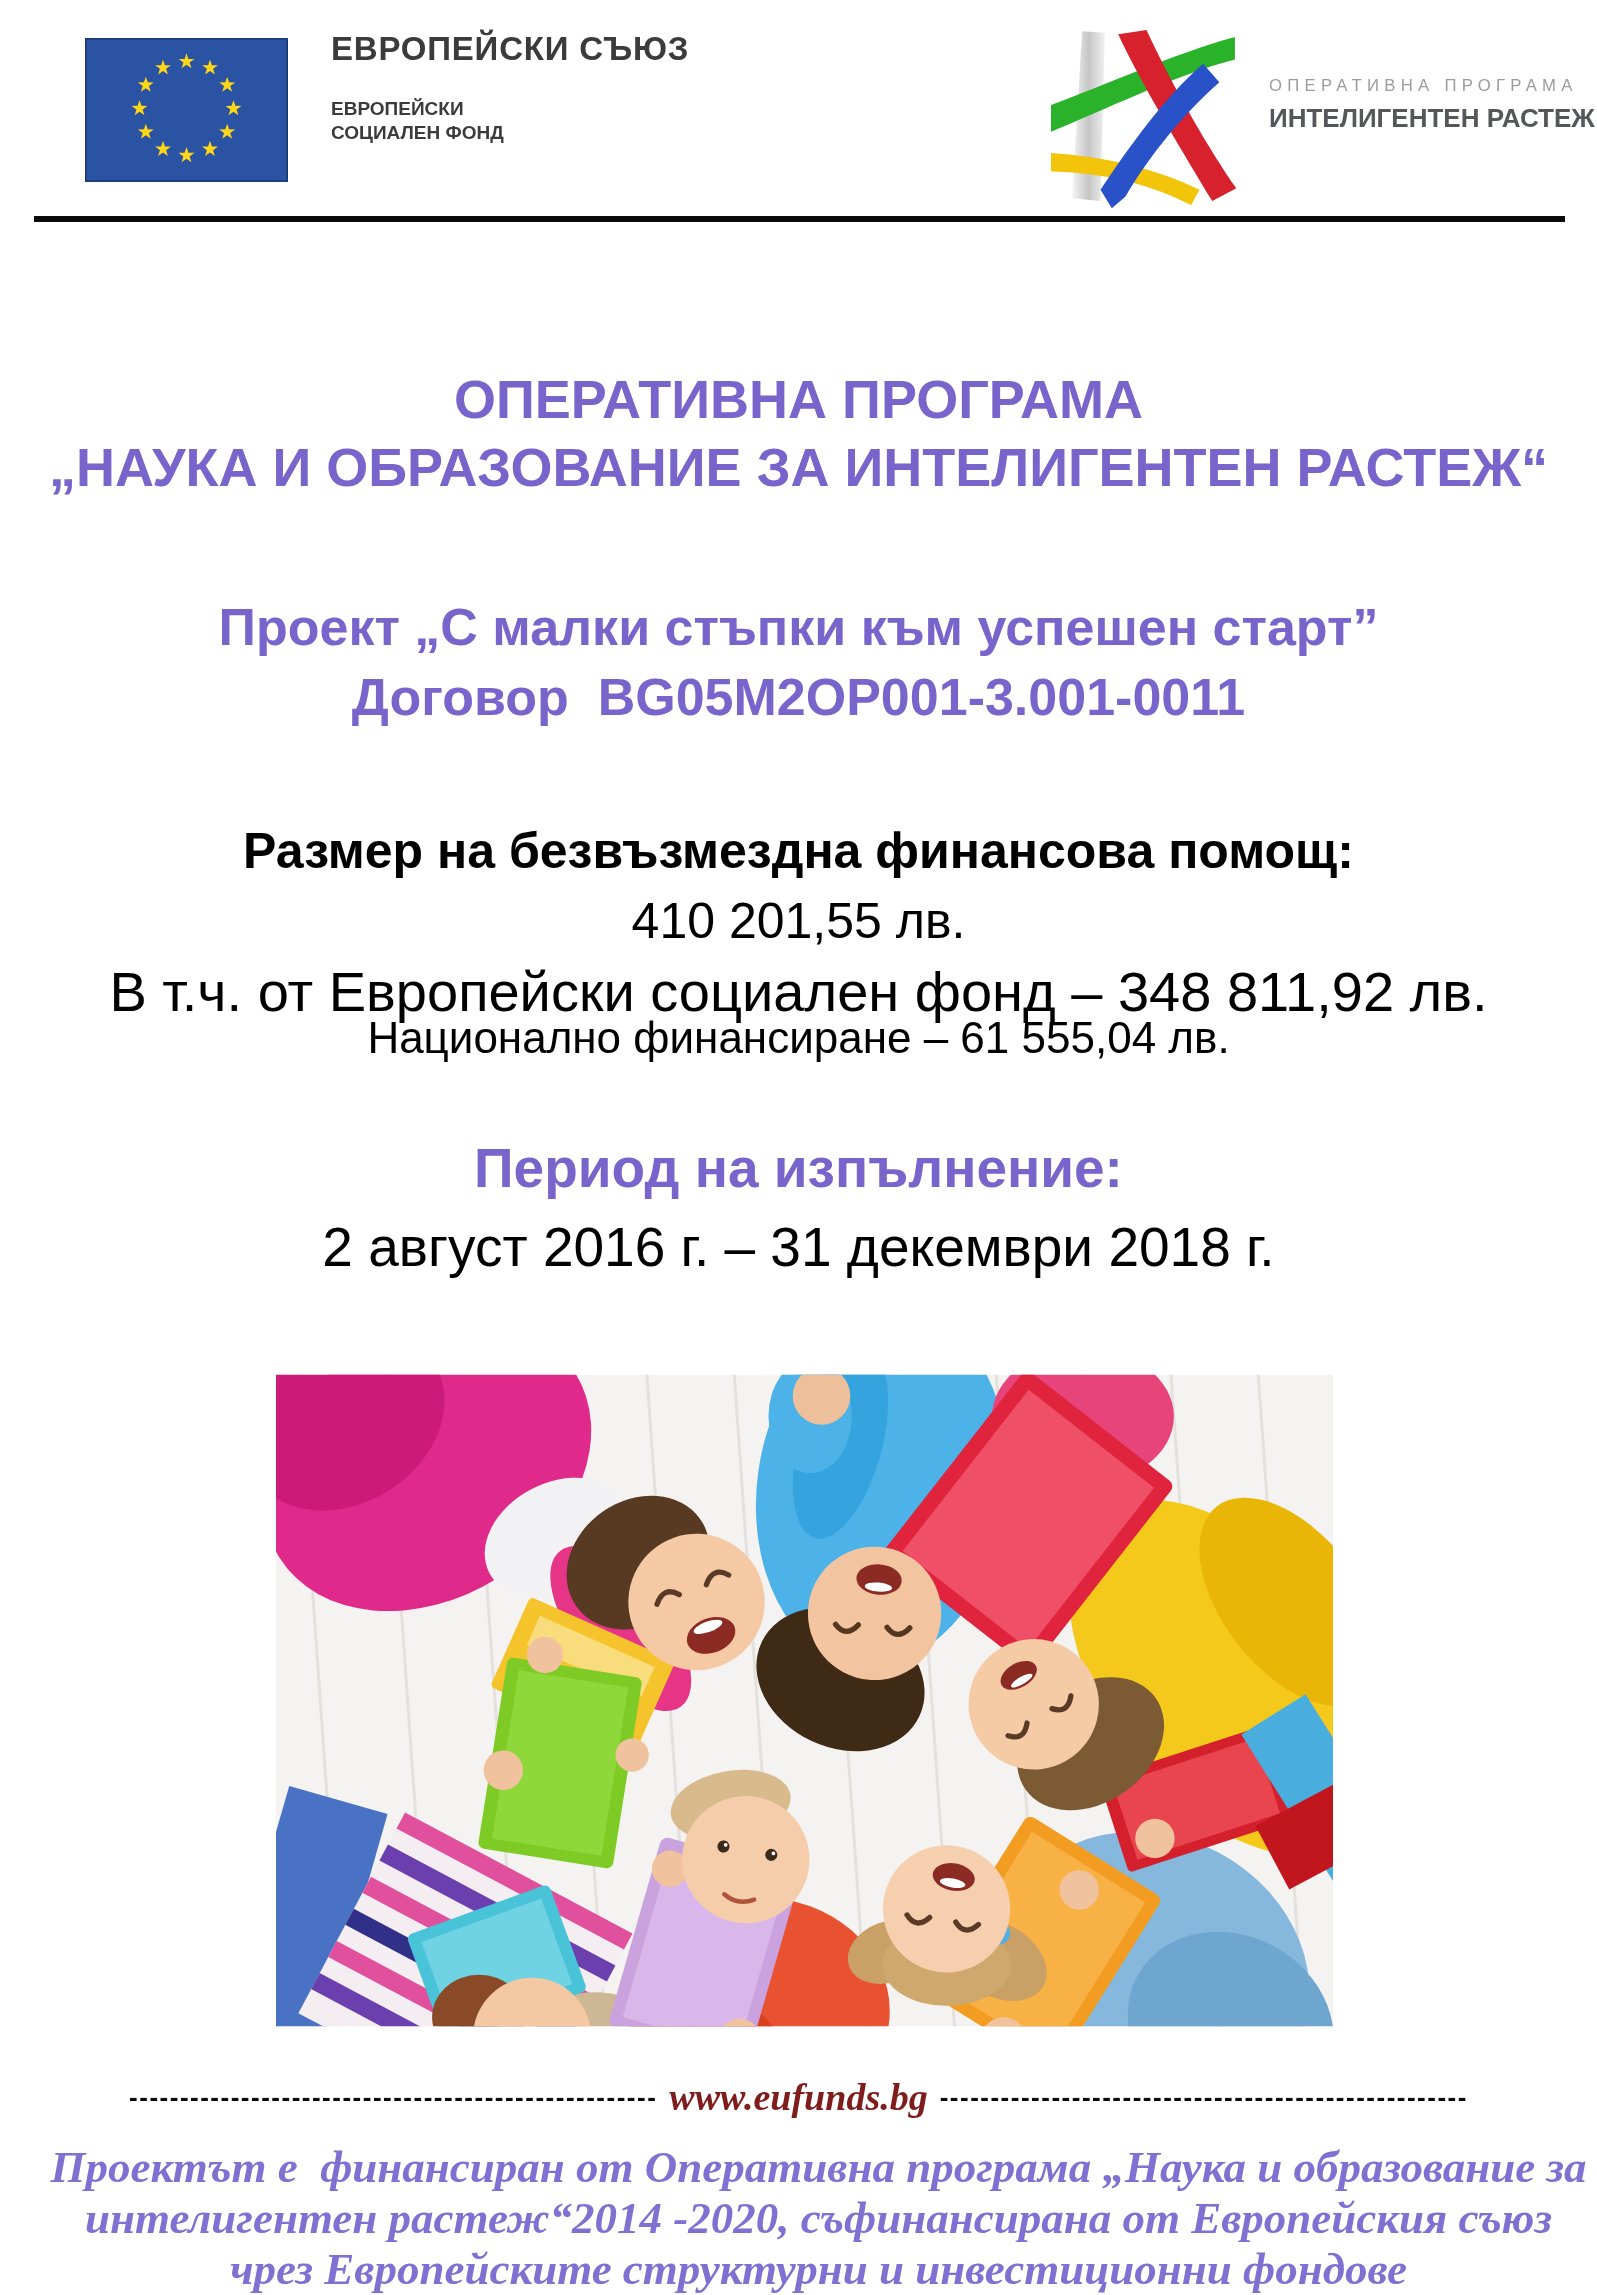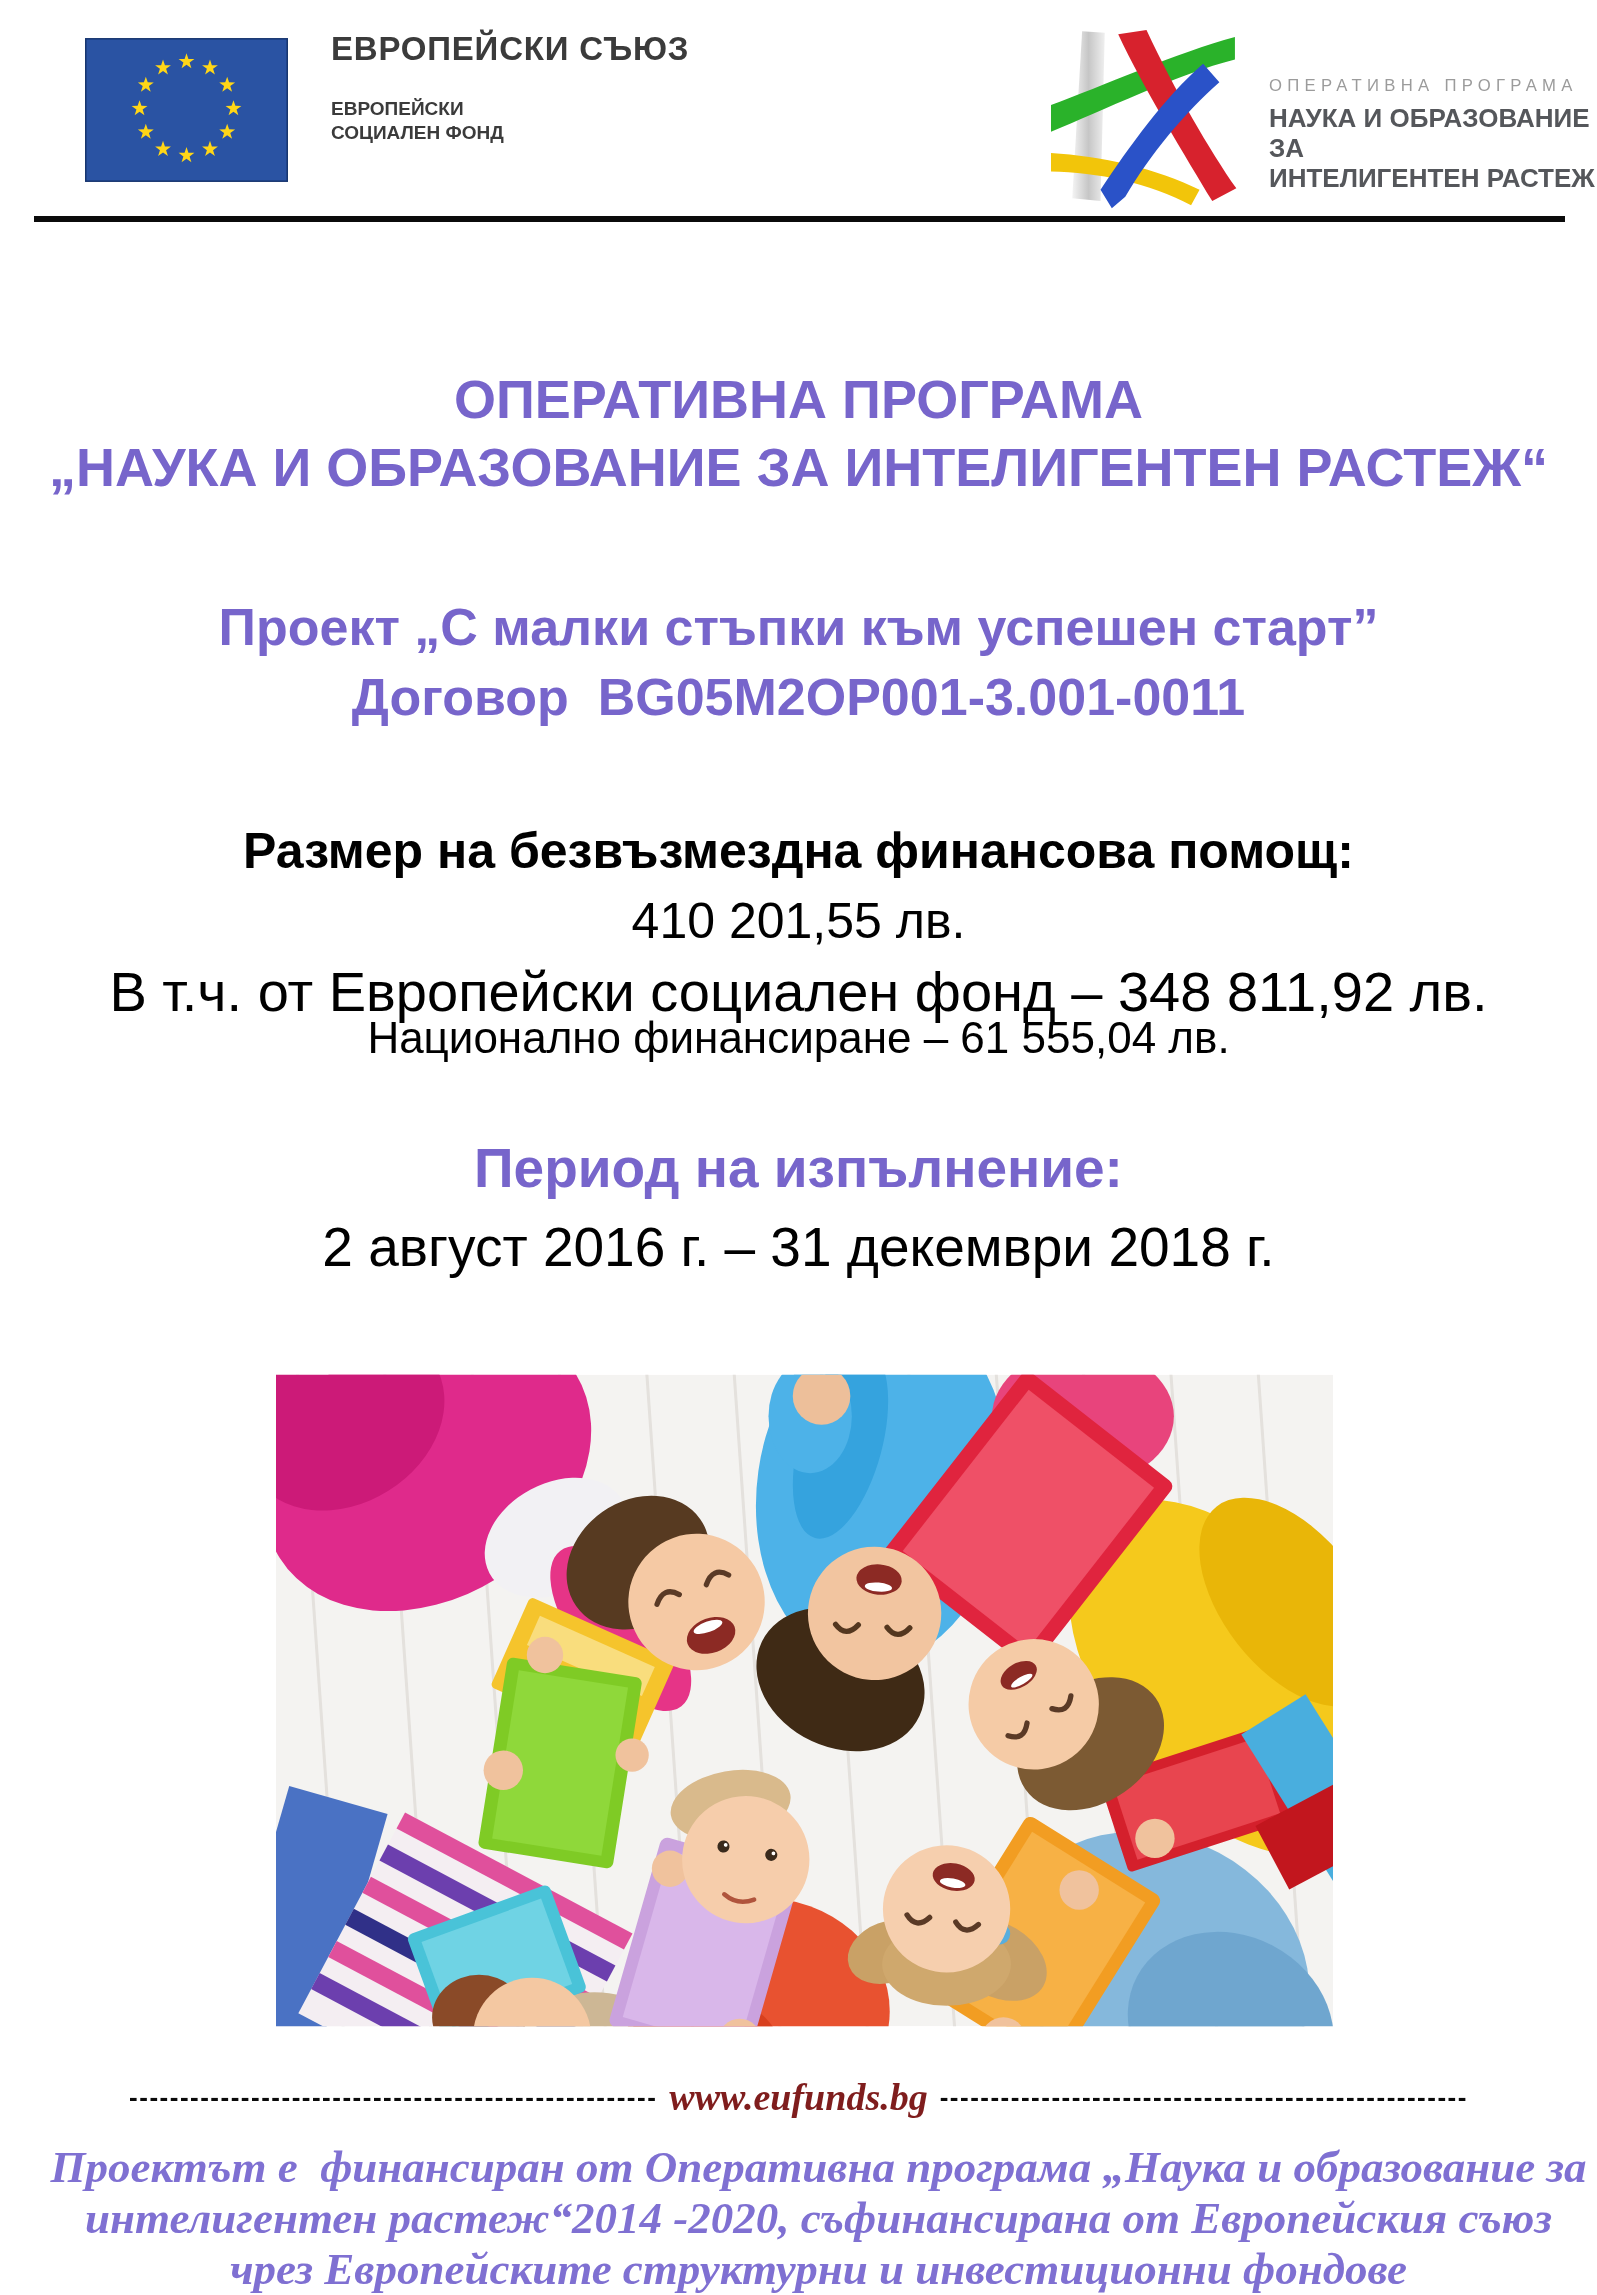--- a/index.html
+++ b/index.html
@@ -97,21 +97,20 @@
     <path d="M44,16 L76,18 L70,256 L30,252 Z" fill="url(#gSilver)"></path>
     <path d="M0,120 C70,95 180,45 260,24 L260,56 C180,76 70,130 0,158 Z" fill="#2ab22a"></path>
     <path d="M0,188 C70,192 150,210 210,240 L198,262 C140,230 65,215 0,214 Z" fill="#f2c50a"></path>
     <path d="M95,20 L135,14 C175,100 225,185 262,238 L228,256 C192,196 130,95 95,20 Z" fill="#d7222d"></path>
     <path d="M70,240 C110,180 160,110 215,62 L238,88 C190,130 140,190 105,250 L86,266 Z" fill="#2a52c8"></path>
   </svg>
 
   <div class="abs op-text">
     <div class="op-kicker">ОПЕРАТИВНА ПРОГРАМА</div>
     <div class="op-name">
-      <div>НАУКА И ОБРАЗОВАНИЕ ЗА</div>
       <div>ИНТЕЛИГЕНТЕН РАСТЕЖ</div>
     </div>
   </div>
 
   <div class="abs rule"></div>
 
   <div class="abs center purple program-heading">
     <div>ОПЕРАТИВНА ПРОГРАМА</div>
     <div>„НАУКА И ОБРАЗОВАНИЕ ЗА ИНТЕЛИГЕНТЕН РАСТЕЖ“</div>
   </div>

